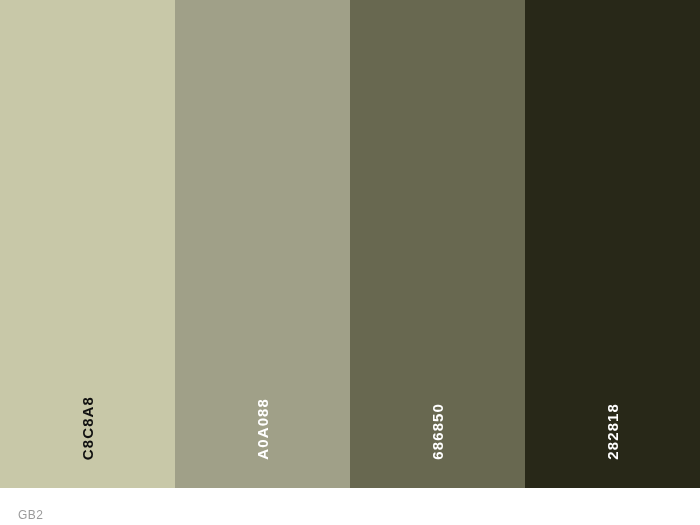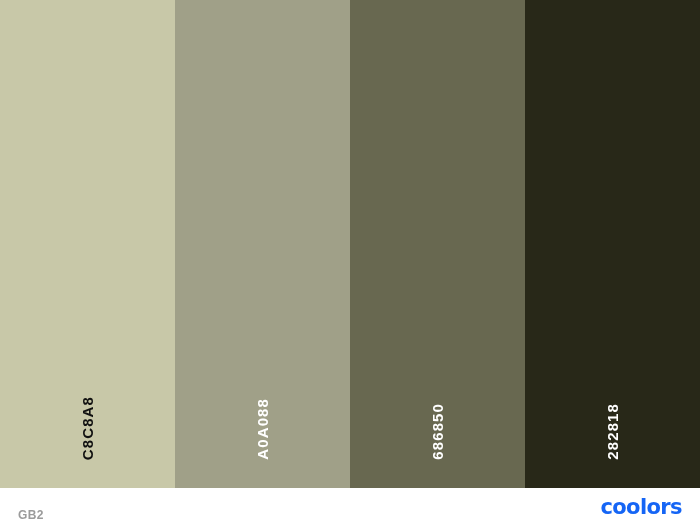--- a/index.html
+++ b/index.html
@@ -59,21 +59,20 @@
     justify-content: space-between;
     padding: 0 18px;
     box-sizing: border-box;
   }
   .palette-name {
     font-family: "Liberation Sans", sans-serif;
     font-size: 12px;
     color: #9b9b9b;
     letter-spacing: 0.4px;
     margin-top: 16px;
-    font-weight: bold;
   }
   .brand-logo {
     font-family: "DejaVu Sans", sans-serif;
     font-size: 21px;
     font-weight: bold;
     letter-spacing: -0.6px;
     line-height: 1;
     margin-top: 2px;
     margin-right: 0px;
     user-select: none;
@@ -99,16 +98,15 @@
     </div>
 
     <div class="swatch" id="swatch-3" style="background-color: rgb(40, 40, 24);">
       <span class="swatch-label" style="color: rgb(255, 255, 255);">282818</span>
     </div>
 
   </div>
 
   <div class="footer-bar">
     <span class="palette-name" style="color: rgb(155, 155, 155);">GB2</span>
-    <span class="brand-logo" style="color: rgb(21, 101, 245);">coolors</span>
   </div>
 
 </div>
 
 </body></html>

